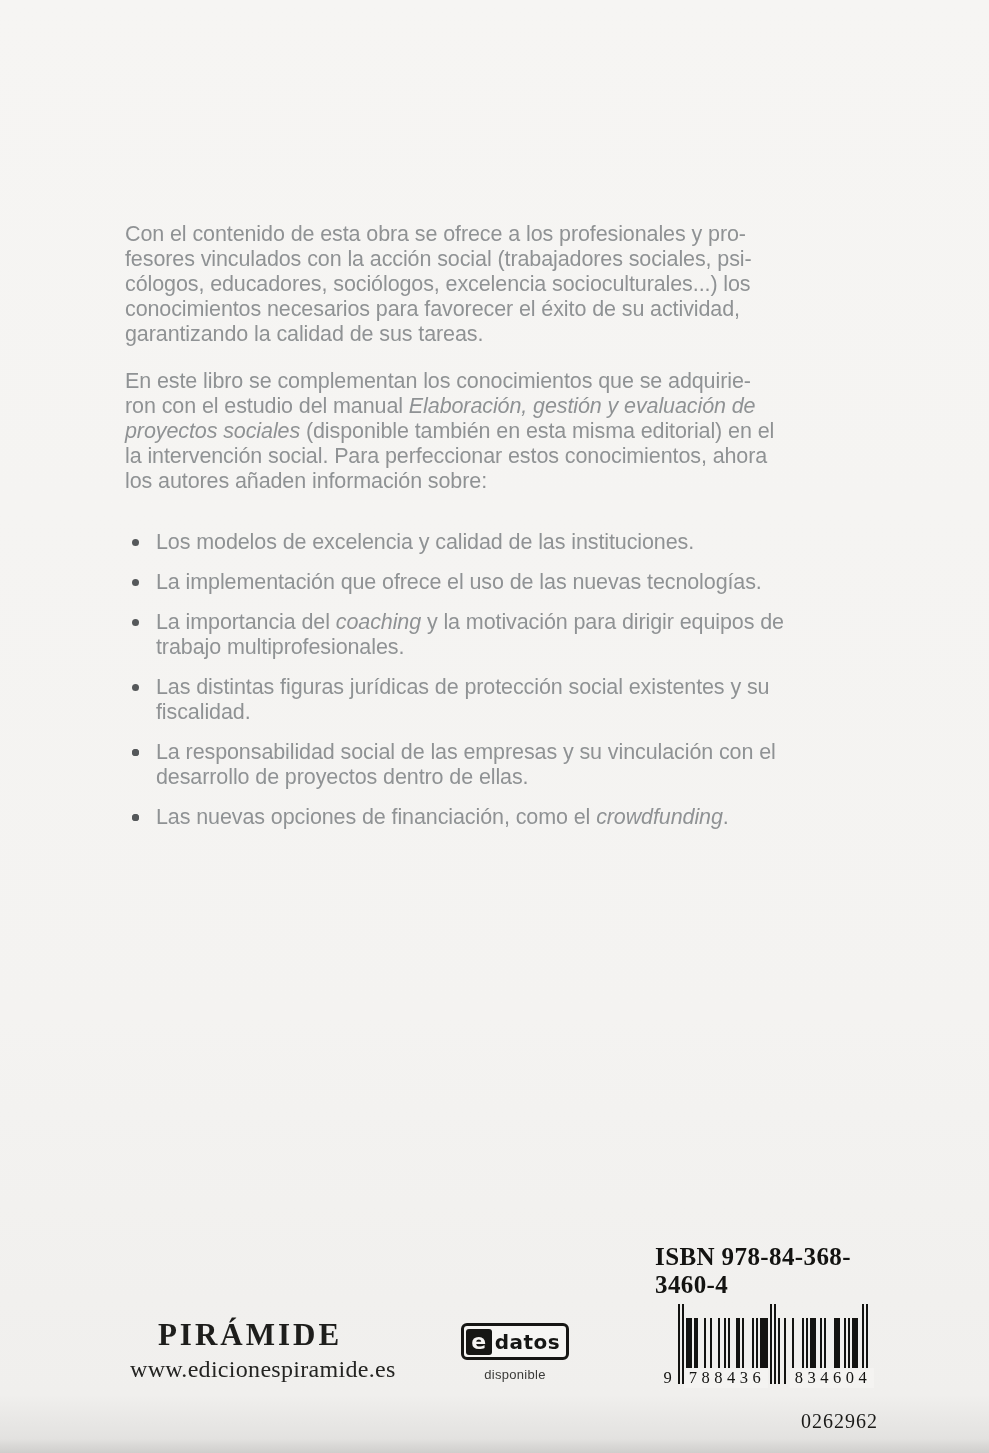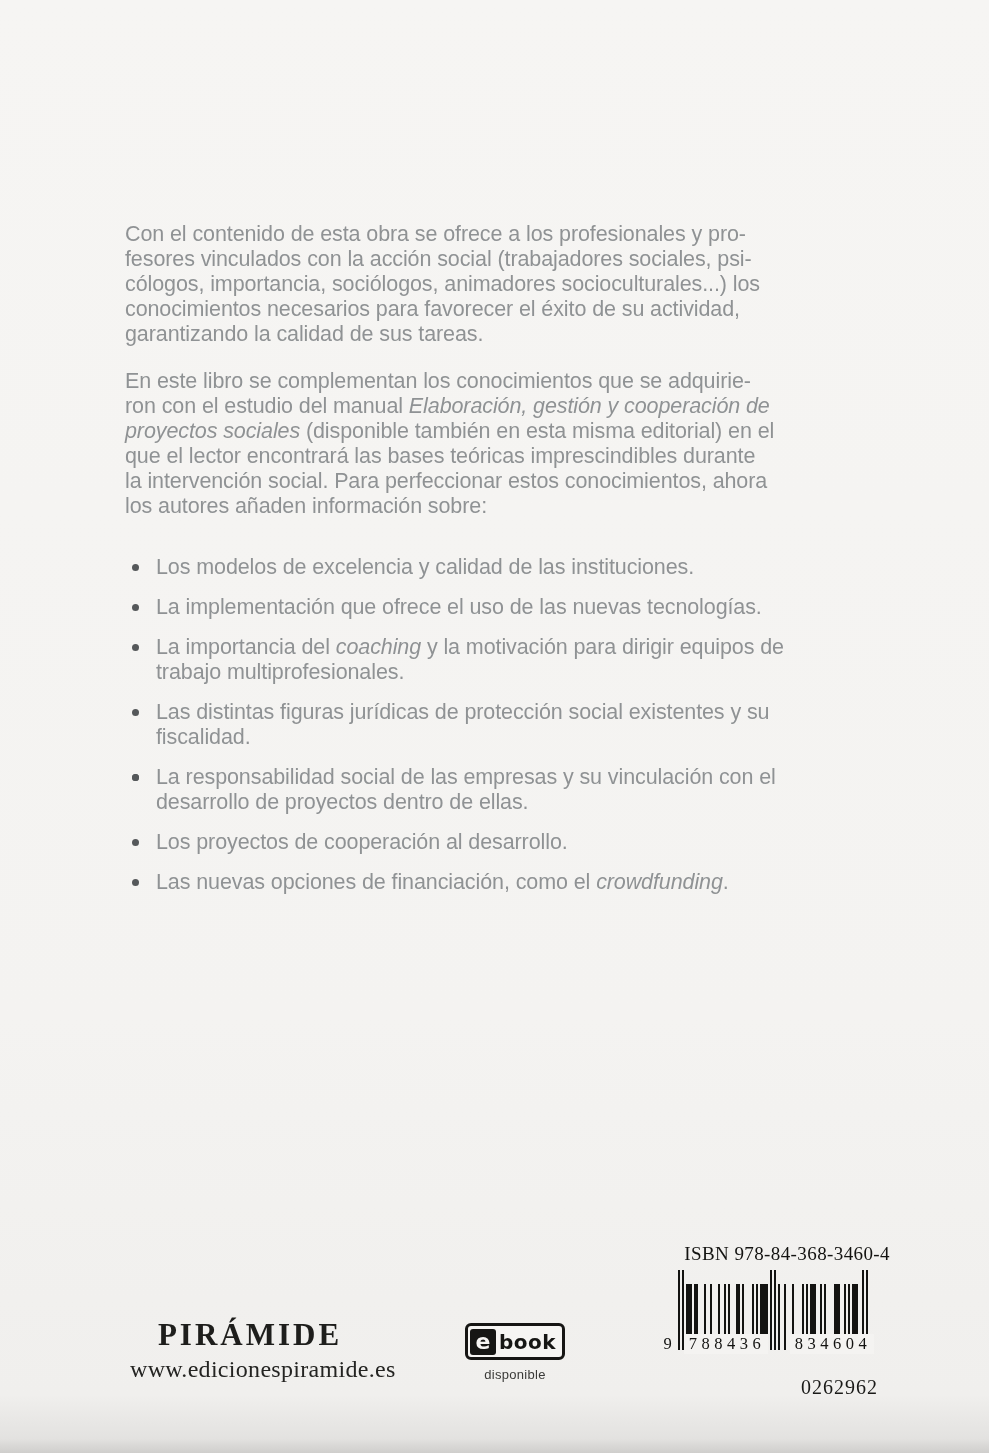--- a/index.html
+++ b/index.html
@@ -59,21 +59,21 @@
     font-size:20px;color:#161614;letter-spacing:0.5px;
   }
   .ebook-disp{
     margin-top:7px;font-size:13px;color:#3a3a38;letter-spacing:0.3px;
     font-family:Liberation Sans, sans-serif;
   }
   .isbn-block{
     position:absolute;left:655px;top:1243px;width:235px;
     font-family:"Liberation Serif",serif;color:#131311;
   }
-  .isbn{font-size:19px;text-align:right;letter-spacing:0.4px;}
+  .isbn{font-size:25px;text-align:left;letter-spacing:0.4px;font-weight:bold;}
   .barcode{
     position:relative;margin:5px auto 0 auto;
     width:190px;height:86px;
   }
   .bars{position:absolute;left:0;top:0;height:82px;font-size:0;white-space:nowrap;}
   .bars b{display:inline-block;width:2px;}
   .bars b.on{background:#131311;}
   .bars b.tall{height:80px;}
   .bars b.short{height:66px;}
   .bc-digit{
@@ -92,30 +92,29 @@
 </head>
 <body>
 
 <div class="photo">
 
   <div class="content">
 
     <p class="para">
       <span class="ln">Con el contenido de esta obra se ofrece a los profesionales y pro-</span>
       <span class="ln">fesores vinculados con la acción social (trabajadores sociales, psi-</span>
-      <span class="ln">cólogos, importancia, sociólogos, animadores socioculturales...) los</span>
+      <span class="ln">cólogos, educadores, sociólogos, excelencia socioculturales...) los</span>
       <span class="ln">conocimientos necesarios para favorecer el éxito de su actividad,</span>
       <span class="ln">garantizando la calidad de sus tareas.</span>
     </p>
 
     <p class="para">
       <span class="ln">En este libro se complementan los conocimientos que se adquirie-</span>
-      <span class="ln"><span>ron con el estudio del manual </span><i>Elaboración, gestión y cooperación de</i></span>
+      <span class="ln"><span>ron con el estudio del manual </span><i>Elaboración, gestión y evaluación de</i></span>
       <span class="ln"><i>proyectos sociales</i><span> (disponible también en esta misma editorial) en el</span></span>
-      <span class="ln">que el lector encontrará las bases teóricas imprescindibles durante</span>
       <span class="ln">la intervención social. Para perfeccionar estos conocimientos, ahora</span>
       <span class="ln">los autores añaden información sobre:</span>
     </p>
 
     <ul class="bullets">
       <li>
         <span class="dot"></span>
         <span class="btext">Los modelos de excelencia y calidad de las instituciones.</span>
       </li>
       <li>
@@ -132,38 +131,37 @@
       </li>
       <li>
         <span class="dot"></span>
       </li>
       <li>
         <span class="dot"></span>
         <span class="btext"><span>La responsabilidad social de las empresas y su vinculación con el</span><br><span>desarrollo de proyectos dentro de ellas.</span></span>
       </li>
       <li>
         <span class="dot"></span>
-        <span class="btext">Los proyectos de cooperación al desarrollo.</span>
       </li>
       <li>
         <span class="dot"></span>
         <span class="btext"><span>Las nuevas opciones de financiación, como el </span><i>crowdfunding</i><span>.</span></span>
       </li>
     </ul>
   </div>
 
   <div class="publisher">
     <div class="pyramide">PIRÁMIDE</div>
     <div class="url">www.edicionespiramide.es</div>
   </div>
 
   <div class="ebook">
     <div class="ebook-badge">
       <span class="ebook-e">e</span>
-      <span class="ebook-book">book</span>
+      <span class="ebook-book">datos</span>
     </div>
     <div class="ebook-disp">disponible</div>
   </div>
 
   <div class="isbn-block">
     <div class="isbn">ISBN 978-84-368-3460-4</div>
     <div class="barcode">
       <div class="bars" id="bars"><b class="on tall"></b><b class="tall"></b><b class="on tall"></b><b class="short"></b><b class="on short"></b><b class="on short"></b><b class="on short"></b><b class="short"></b><b class="on short"></b><b class="on short"></b><b class="short"></b><b class="short"></b><b class="short"></b><b class="on short"></b><b class="short"></b><b class="short"></b><b class="on short"></b><b class="short"></b><b class="short"></b><b class="short"></b><b class="on short"></b><b class="short"></b><b class="short"></b><b class="on short"></b><b class="short"></b><b class="on short"></b><b class="short"></b><b class="short"></b><b class="short"></b><b class="on short"></b><b class="on short"></b><b class="short"></b><b class="on short"></b><b class="short"></b><b class="short"></b><b class="short"></b><b class="short"></b><b class="on short"></b><b class="short"></b><b class="on short"></b><b class="short"></b><b class="on short"></b><b class="on short"></b><b class="on short"></b><b class="on short"></b><b class="tall"></b><b class="on tall"></b><b class="tall"></b><b class="on tall"></b><b class="tall"></b><b class="on short"></b><b class="short"></b><b class="short"></b><b class="on short"></b><b class="short"></b><b class="short"></b><b class="short"></b><b class="on short"></b><b class="short"></b><b class="short"></b><b class="short"></b><b class="short"></b><b class="on short"></b><b class="short"></b><b class="on short"></b><b class="short"></b><b class="on short"></b><b class="on short"></b><b class="on short"></b><b class="short"></b><b class="short"></b><b class="on short"></b><b class="short"></b><b class="on short"></b><b class="short"></b><b class="short"></b><b class="short"></b><b class="short"></b><b class="on short"></b><b class="on short"></b><b class="on short"></b><b class="short"></b><b class="short"></b><b class="on short"></b><b class="short"></b><b class="on short"></b><b class="short"></b><b class="on short"></b><b class="on short"></b><b class="on short"></b><b class="short"></b><b class="short"></b><b class="on tall"></b><b class="tall"></b><b class="on tall"></b></div>
       <span class="bc-digit bc-lead">9</span>
       <span class="bc-digit bc-g1">788436</span>

